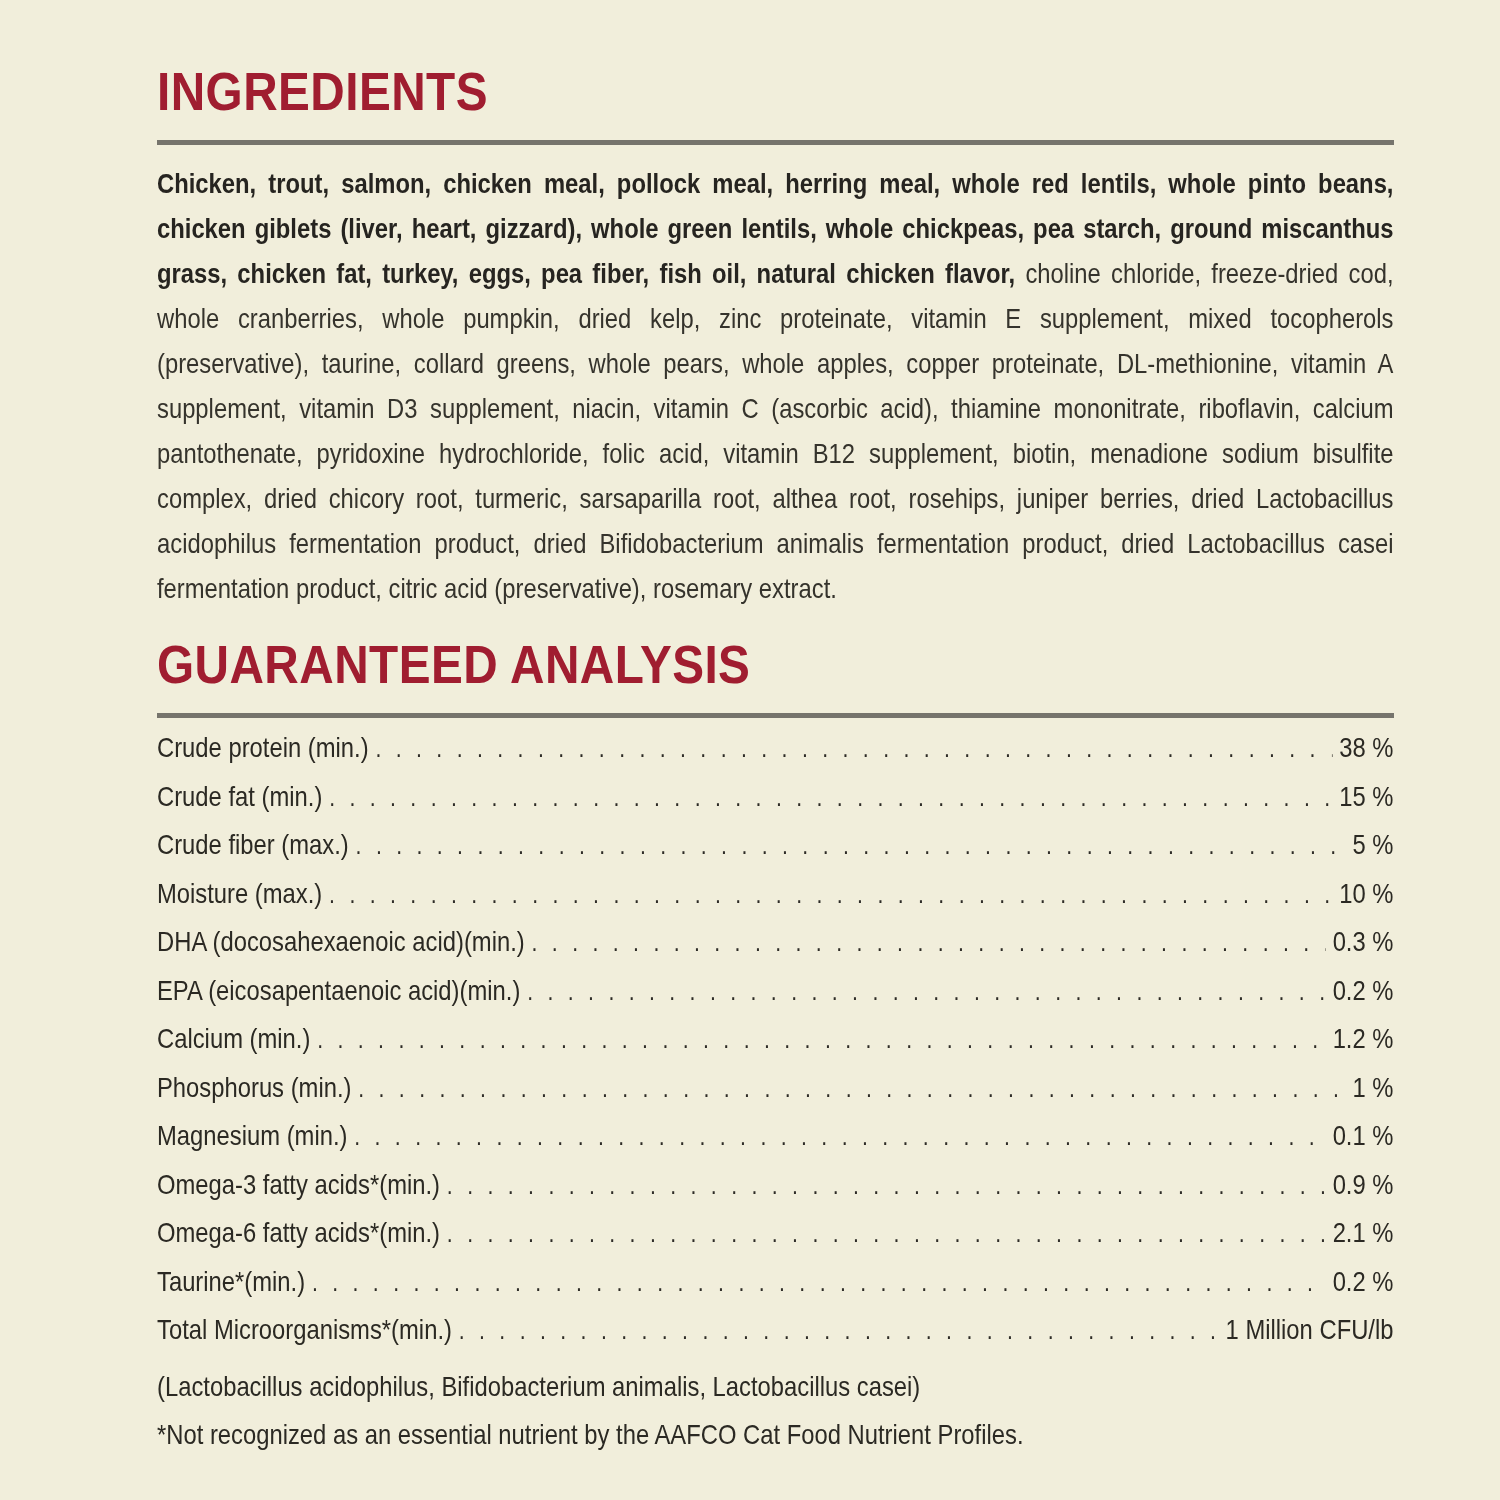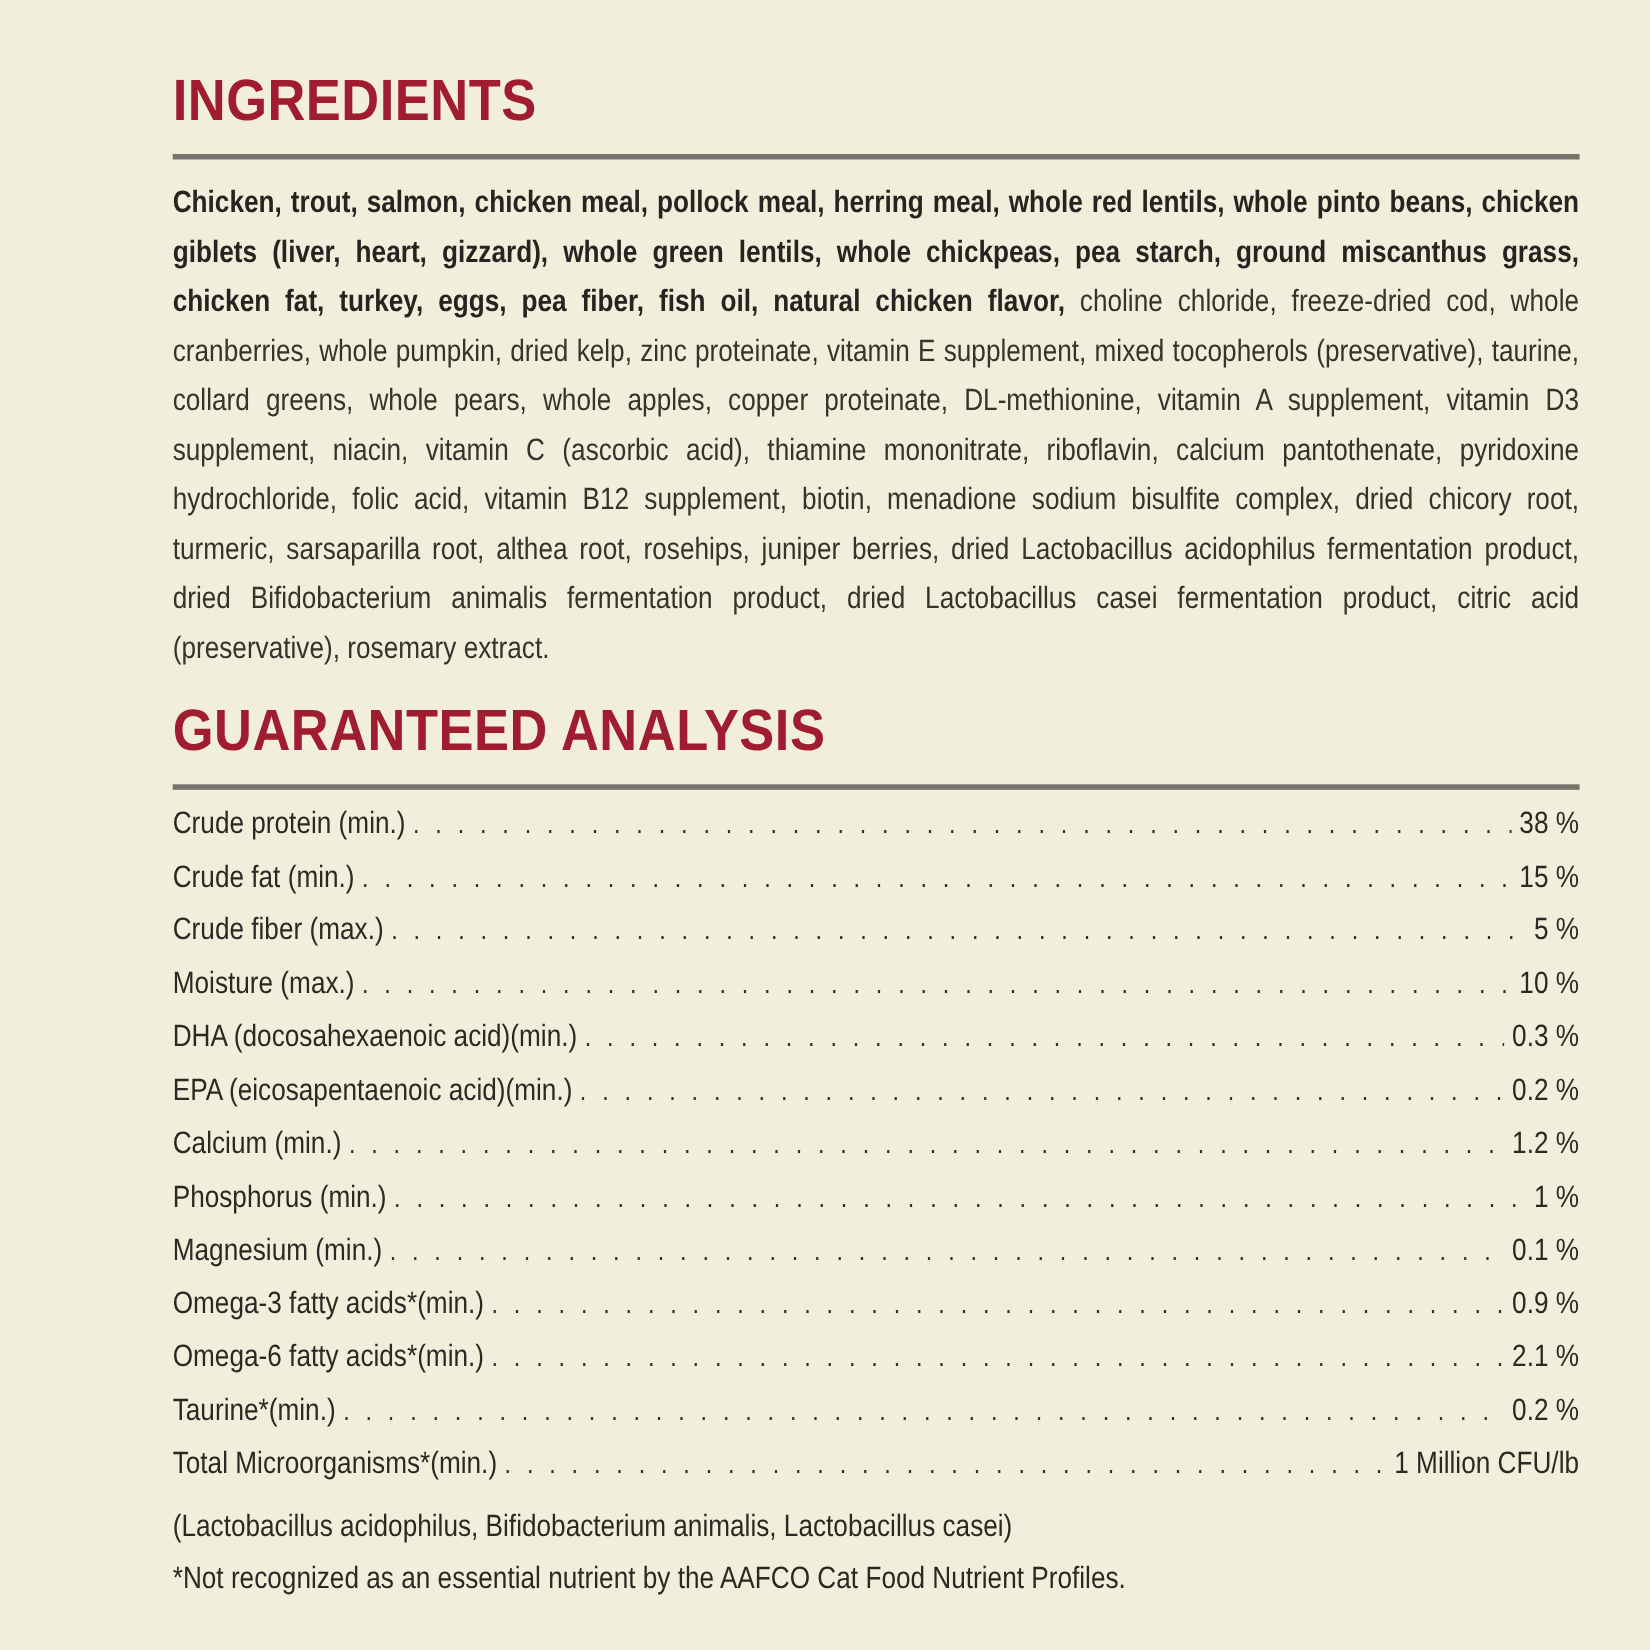--- a/index.html
+++ b/index.html
@@ -11,21 +11,21 @@
     height: 1500px;
     background: #f1eedb;
     font-family: "Liberation Sans", "DejaVu Sans", sans-serif;
     color: #2b2923;
     overflow: hidden;
   }
   .page {
     box-sizing: border-box;
     width: 1500px;
     height: 1500px;
-    padding: 64px 64px 0 157px;
+    padding: 64px 106px 0 157px;
   }
   h1.section-heading {
     margin: 0 0 20px 0;
     font-size: 53px;
     line-height: 56px;
     font-weight: 700;
     color: #a01d30;
     letter-spacing: 0.5px;
     transform: scaleX(0.90);
     transform-origin: 0 0;

